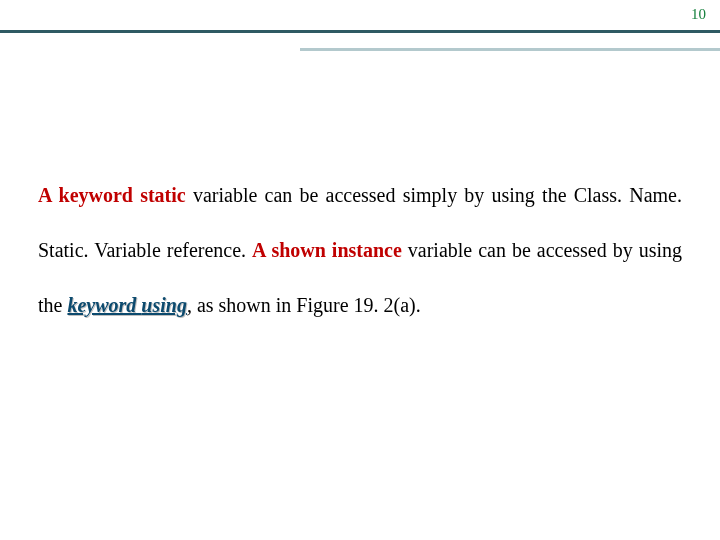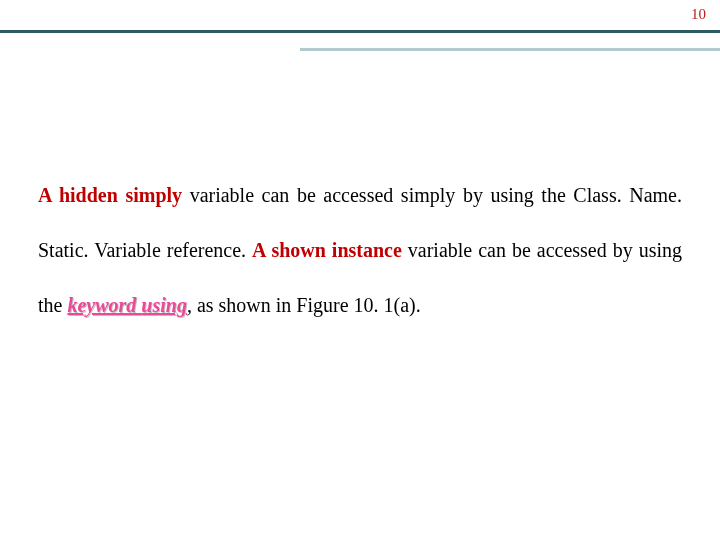--- a/index.html
+++ b/index.html
@@ -16,21 +16,21 @@
     position: relative;
     width: 720px;
     height: 540px;
     box-sizing: border-box;
   }
   .page-num {
     position: absolute;
     top: 6px;
     right: 14px;
     font-size: 15px;
-    color: #b91c1c;
+    color: #15803d;
   }
   .rule-top {
     position: absolute;
     left: 0;
     right: 0;
     top: 30px;
     height: 3px;
     background: #2e5a63;
   }
   .rule-bottom {
@@ -47,31 +47,31 @@
     right: 38px;
     top: 168px;
     font-size: 20px;
     line-height: 2.75;
     text-align: justify;
     text-justify: inter-word;
   }
   .red { color: #c00000; }
   .bold { font-weight: bold; }
   .kw {
-    color: #ec4899;
+    color: #0c4a6e;
     font-weight: bold;
     font-style: italic;
     text-decoration: underline;
     text-shadow: 1px 1px 0 rgba(0,0,0,0.25);
   }
 </style>
 </head>
 <body>
 
 <div class="slide">
   <div class="page-num">10</div>
   <div class="rule-top"></div>
   <div class="rule-bottom"></div>
 
   <div class="body">
-    <span class="red bold">A hidden simply</span><span> variable can be accessed simply by using the Class. Name. Static. Variable reference. </span><span class="red bold">A shown instance</span><span> variable can be accessed by using the </span><span class="kw">keyword </span><span class="kw">using</span><span>, as shown in Figure 10. 1(a).</span>
+    <span class="red bold">A keyword static</span><span> variable can be accessed simply by using the Class. Name. Static. Variable reference. </span><span class="red bold">A shown instance</span><span> variable can be accessed by using the </span><span class="kw">keyword </span><span class="kw">using</span><span>, as shown in Figure 19. 2(a).</span>
   </div>
 </div>
 
 </body></html>

